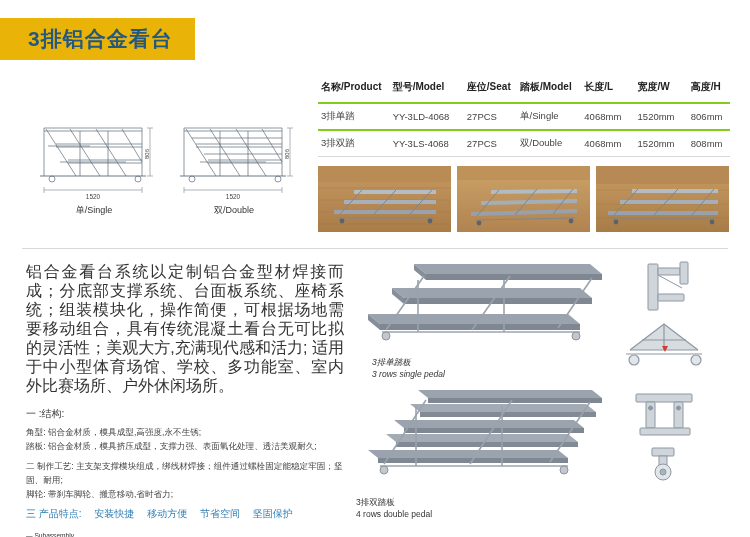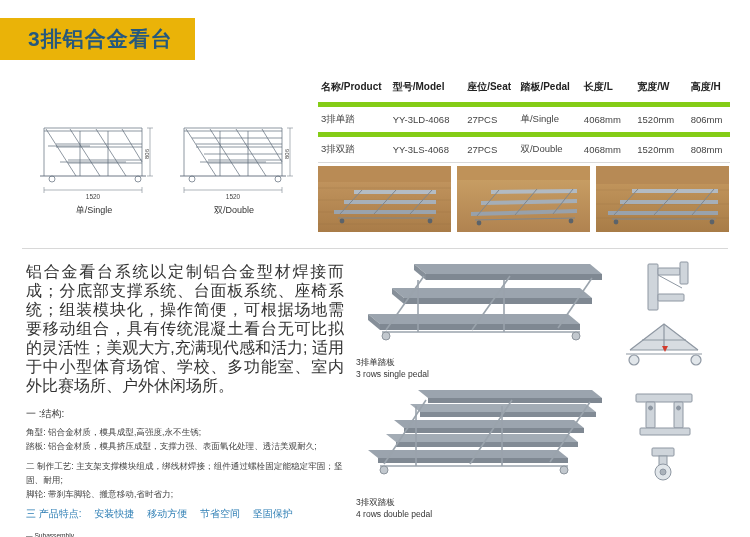--- a/index.html
+++ b/index.html
@@ -33,21 +33,21 @@
     position:absolute; left:10px; top:18px; width:7px; height:42px;
     background:#2f7fb5;
   }
 
   
   .spec-table {
     position:absolute; left:318px; top:74px; width:412px;
     border-collapse:collapse; font-size:9.5px; color:#333;
   }
   .spec-table th, .spec-table td {
-    border-bottom:5px solid #84cc16;
+    border-bottom:2px solid #84cc16;
     padding:6px 3px; text-align:left; font-weight:normal;
     white-space:nowrap;
   }
   .spec-table th { font-weight:bold; font-size:10px; color:#222; padding-bottom:8px;}
   .spec-table td { color:#444; }
   .spec-table tr:last-child td { border-bottom:1px solid #d9d9d9; }
   .col-name { width:76px; }
   .col-model { width:84px; }
   .col-seat { width:56px; }
   .col-pedal { width:70px; }
@@ -107,21 +107,21 @@
   <div class="header">
     <div class="header-left">3排铝合金看台</div>
   </div>
 
   <table class="spec-table">
     <thead>
       <tr>
         <th class="col-name">名称/Product</th>
         <th class="col-model">型号/Model</th>
         <th class="col-seat">座位/Seat</th>
-        <th class="col-pedal">踏板/Pedal</th>
+        <th class="col-pedal">踏板/Model</th>
         <th class="col-l">长度/L</th>
         <th class="col-w">宽度/W</th>
         <th class="col-h">高度/H</th>
       </tr>
     </thead>
     <tbody>
       <tr>
         <td>3排单踏</td>
         <td>YY-3LD-4068</td>
         <td>27PCS</td>
@@ -374,21 +374,21 @@
           <line x1="120" y1="72" x2="158" y2="18"></line>
           <line x1="206" y1="70" x2="240" y2="20"></line>
           <line x1="30" y1="74" x2="228" y2="74"></line>
           <line x1="66" y1="22" x2="66" y2="74"></line>
           <line x1="152" y1="22" x2="152" y2="74"></line>
         </g>
         <circle cx="34" cy="78" r="4" fill="#c2c8ce" stroke="#8d959d"></circle>
         <circle cx="224" cy="78" r="4" fill="#c2c8ce" stroke="#8d959d"></circle>
       </g>
     </svg>
-    <div class="illus-cap" style="left:4px; top:98px;">
+    <div class="illus-cap" style="left:20px; top:98px;font-style:italic;">
       <div>3排单踏板</div>
       <div>3 rows single pedal</div>
     </div>
 
     <svg width="260" height="110" viewBox="0 0 260 110" style="position:absolute;left:0;top:128px;">
       <g>
         <polygon points="66,4 240,4 250,12 76,12" fill="#9ba4ae"></polygon>
         <polygon points="76,12 250,12 250,17 76,17" fill="#7f8892"></polygon>
         <polygon points="58,18 234,18 244,26 68,26" fill="#a3acb5"></polygon>
         <polygon points="68,26 244,26 244,31 68,31" fill="#828b95"></polygon>

